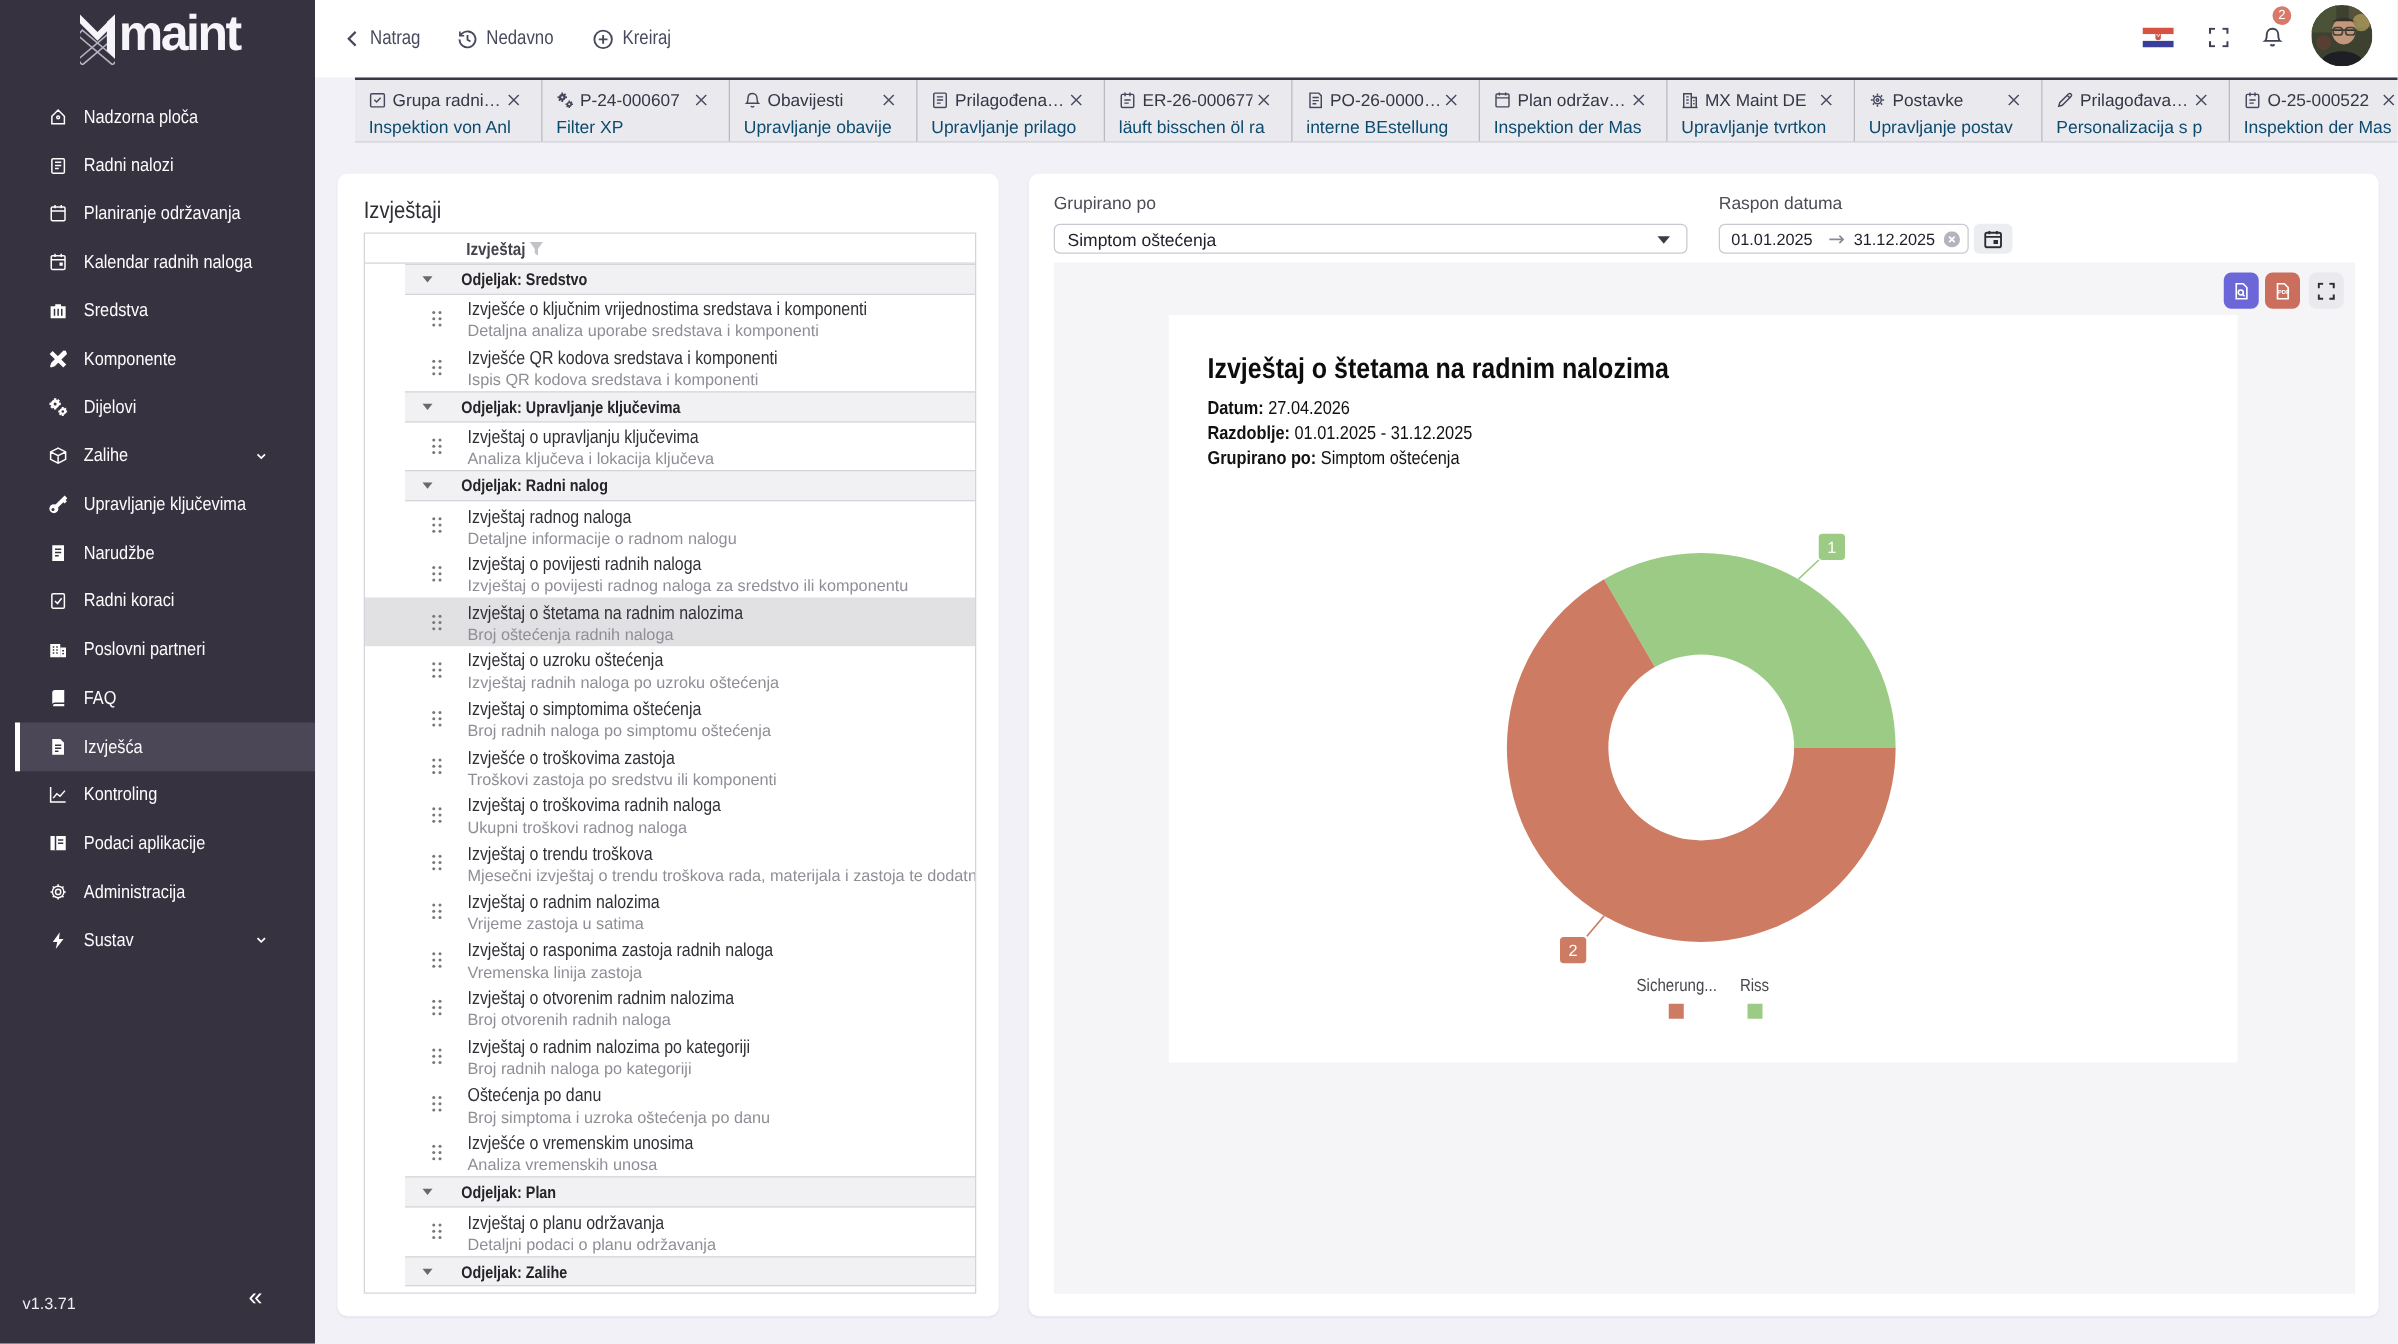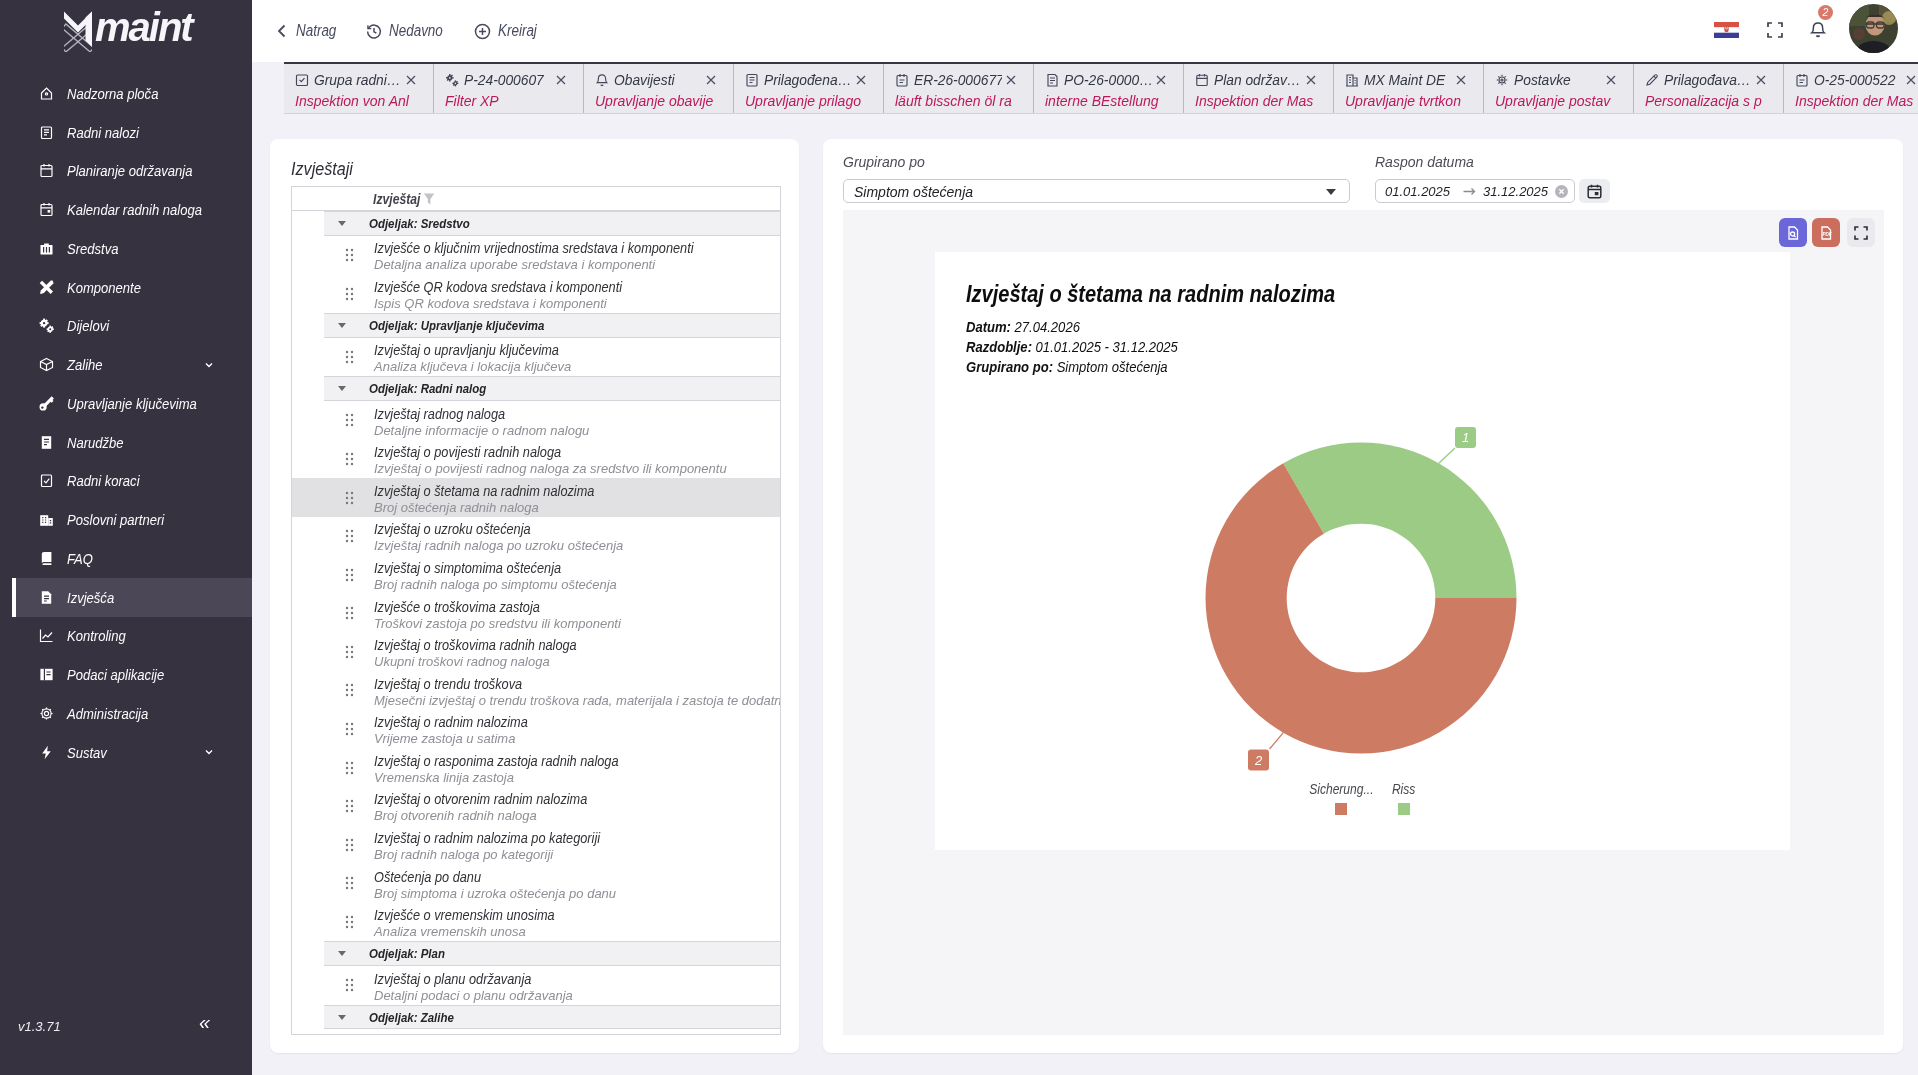--- a/index.html
+++ b/index.html
@@ -1,30 +1,30 @@
 <!DOCTYPE html>
 <html><head>
 <meta charset="utf-8">
 <style>
 * { margin:0; padding:0; box-sizing:border-box; }
 html,body { width:1918px; height:1075px; overflow:hidden; font-family:"Liberation Sans", sans-serif; background:#f1f1f7; }
-#app { position:relative; width:1918px; height:1075px;font-style:italic; }
+#app { position:relative; width:1918px; height:1075px; }
 
 
 #sidebar { position:absolute; left:0; top:0; width:252px; height:1075px; background:#363240; color:#fff; }
 #logo { position:absolute; left:0; top:0; width:252px; height:60px; }
 #logo .word { position:absolute; left:95px; top:5px; color:#f6f5f9; font-size:40px; font-weight:700; letter-spacing:-2px; }
 .nav { position:absolute; top:74px; left:0; width:252px; }
 .nav-item { position:relative; height:38.75px; display:flex; align-items:center; padding-left:27px; font-size:15px; color:#fdfdfe;margin-left:12px; }
 .nav-item > span { display:inline-block; transform:scaleX(0.87); transform-origin:0 50%; white-space:nowrap; }
 .nav-item svg { width:15px; height:15px; flex:0 0 15px; margin-right:13px; }
 .nav-item.sel { background:#4b4756; }
 .nav-item.sel:before { content:""; position:absolute; left:0; top:0; bottom:0; width:4px; background:#fff; }
 .nav-item .chev { position:absolute; right:26px; top:50%; margin-top:-4px; width:8px; height:8px; }
-#sb-foot { position:absolute; left:0; bottom:16px; width:236px; height:62px; }
+#sb-foot { position:absolute; left:0; bottom:0; width:236px; height:62px; }
 #sb-ver { position:absolute; left:18px; top:22px; font-size:13px; color:#ededf2; }
 #sb-col { position:absolute; right:26px; top:14px; font-size:20px; color:#fff; }
 
 
 #topbar { position:absolute; left:252px; top:0; width:1666px; height:62px; background:#fff; }
 .tb-btn { position:absolute; top:0; height:62px; display:flex; align-items:center; color:#474a5c; font-size:16px; }
 .tb-btn > span { display:inline-block; transform:scaleX(0.84); transform-origin:0 50%; }
 .tb-btn svg { margin-right:7px; }
 #flag { position:absolute; left:1462px; top:22px; width:25px; height:16px; }
 #fsico { position:absolute; left:1515px; top:22px; }
@@ -32,21 +32,21 @@
 #badge { position:absolute; left:1566px; top:5px; width:15px; height:15px; background:#d9796a; border-radius:50%; color:#fff; font-size:10.5px; text-align:center; line-height:15px; }
 #avatar { position:absolute; left:1597px; top:4px; width:49px; height:49px; border-radius:50%; overflow:hidden; }
 
 
 #tabbar { position:absolute; left:252px; top:62px; width:1666px; height:52px; background:#e9e9ee; border-top:2px solid #3a3744; border-bottom:1px solid #d2d2d8; display:flex;margin-left:32px; }
 .tab { position:relative; width:150px; flex:0 0 150px; border-right:1px solid #b9b9c2; padding:6px 10px 0 11px; overflow:hidden; }
 .tab .r1 { display:flex; align-items:center; height:20px; }
 .tab .r1 svg { flex:0 0 14px; margin-right:5px; }
 .tab .ttl { font-size:13.8px; color:#343744; white-space:nowrap; overflow:hidden; flex:1 1 auto; }
 .tab .x { flex:0 0 12px; margin-left:2px; }
-.tab .sub { margin-top:3px; font-size:14px; color:#be185d; white-space:nowrap; }
+.tab .sub { margin-top:3px; font-size:14px; color:#0c4a6e; white-space:nowrap; }
 #tab-more { flex:1; display:flex; align-items:center; justify-content:center; }
 
 
 .card { position:absolute; background:#fff; border-radius:8px; box-shadow:0 1px 2px rgba(40,40,60,0.06); }
 #card-l { left:270px; top:139px; width:529px; height:914px; }
 #card-r { left:823px; top:139px; width:1080px; height:914px; }
 
 
 #card-l h1 { position:absolute; left:21px; top:19px; font-size:19px; font-weight:400; color:#2e2e36; transform:scaleX(0.85); transform-origin:0 0; white-space:nowrap; }
 #tbl { position:absolute; left:21px; top:47px; width:490px; height:849px; border:1px solid #d4d4da; overflow:hidden; }

